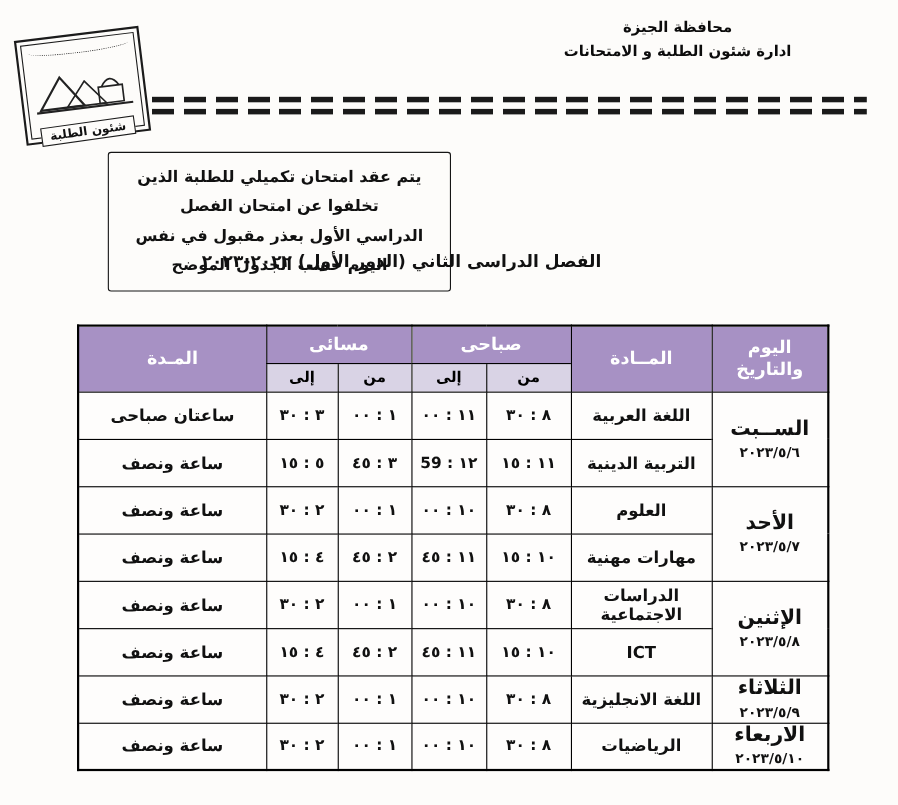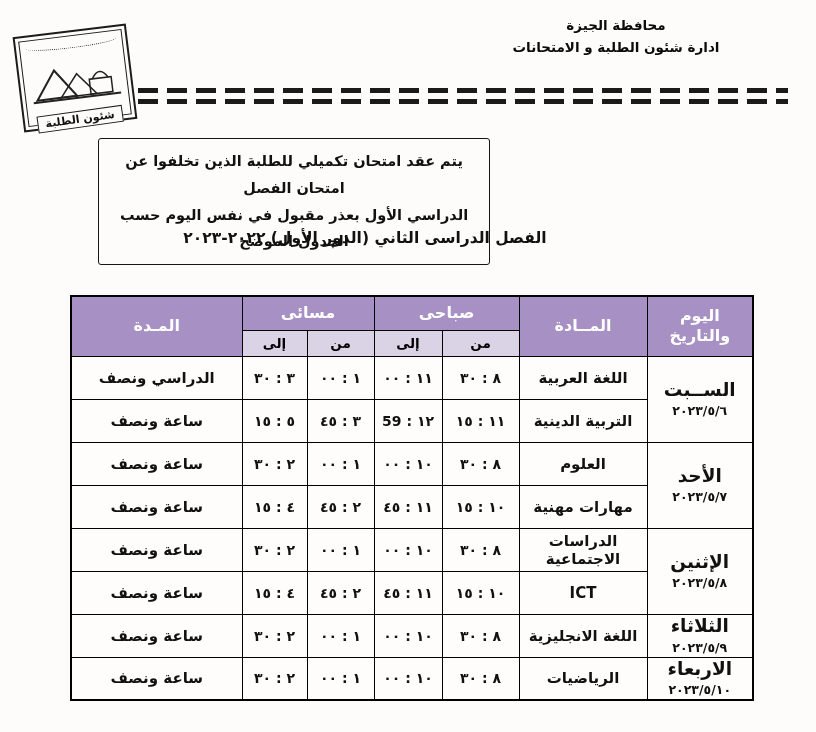--- a/index.html
+++ b/index.html
@@ -45,21 +45,21 @@
 
   
   .rules { position:absolute; top:88px; left:138px; right:28px; }
   .rule {
     height:5px; margin-bottom:6px;
     background:repeating-linear-gradient(to right, #1a1a1a 0 20px, transparent 20px 29px);
   }
 
   
   .note-box {
-    position:absolute; left:98px; top:138px; width:392px;
+    position:absolute; left:98px; top:138px; width:312px;
     border:1.6px solid #151515; border-radius:3px;
     padding:9px 12px;
     direction:rtl; text-align:center;
     font-weight:bold; font-size:14.5px; line-height:1.85;
     background:#fdfcfa;
   }
 
   
   .title-block { position:absolute; left:60px; top:222px; width:610px; direction:rtl; text-align:center; }
   .title-main { font-size:18px; font-weight:bold; letter-spacing:0.2px; }
@@ -162,21 +162,21 @@
     <tr>
       <td rowspan="2">
         <div class="day-name">الســبت</div>
         <div class="day-date">٢٠٢٣/٥/٦</div>
       </td>
       <td class="cell-subject">اللغة العربية</td>
       <td class="cell-time">٨ : ٣٠</td>
       <td class="cell-time">١١ : ٠٠</td>
       <td class="cell-time">١ : ٠٠</td>
       <td class="cell-time">٣ : ٣٠</td>
-      <td class="cell-duration">الدراسي ونصف</td>
+      <td class="cell-duration">ساعتان صباحى</td>
     </tr>
     <tr>
       <td class="cell-subject">التربية الدينية</td>
       <td class="cell-time">١١ : ١٥</td>
       <td class="cell-time">١٢ : 59</td>
       <td class="cell-time">٣ : ٤٥</td>
       <td class="cell-time">٥ : ١٥</td>
       <td class="cell-duration">ساعة ونصف</td>
     </tr>
     <tr>

